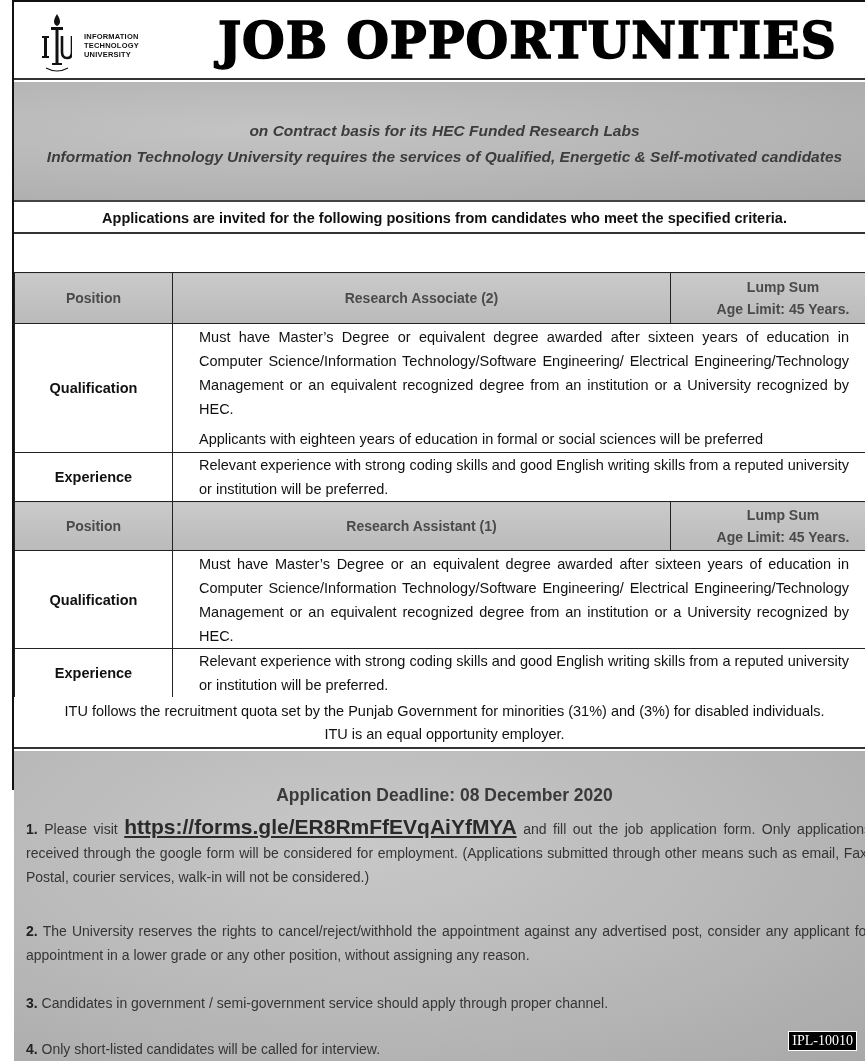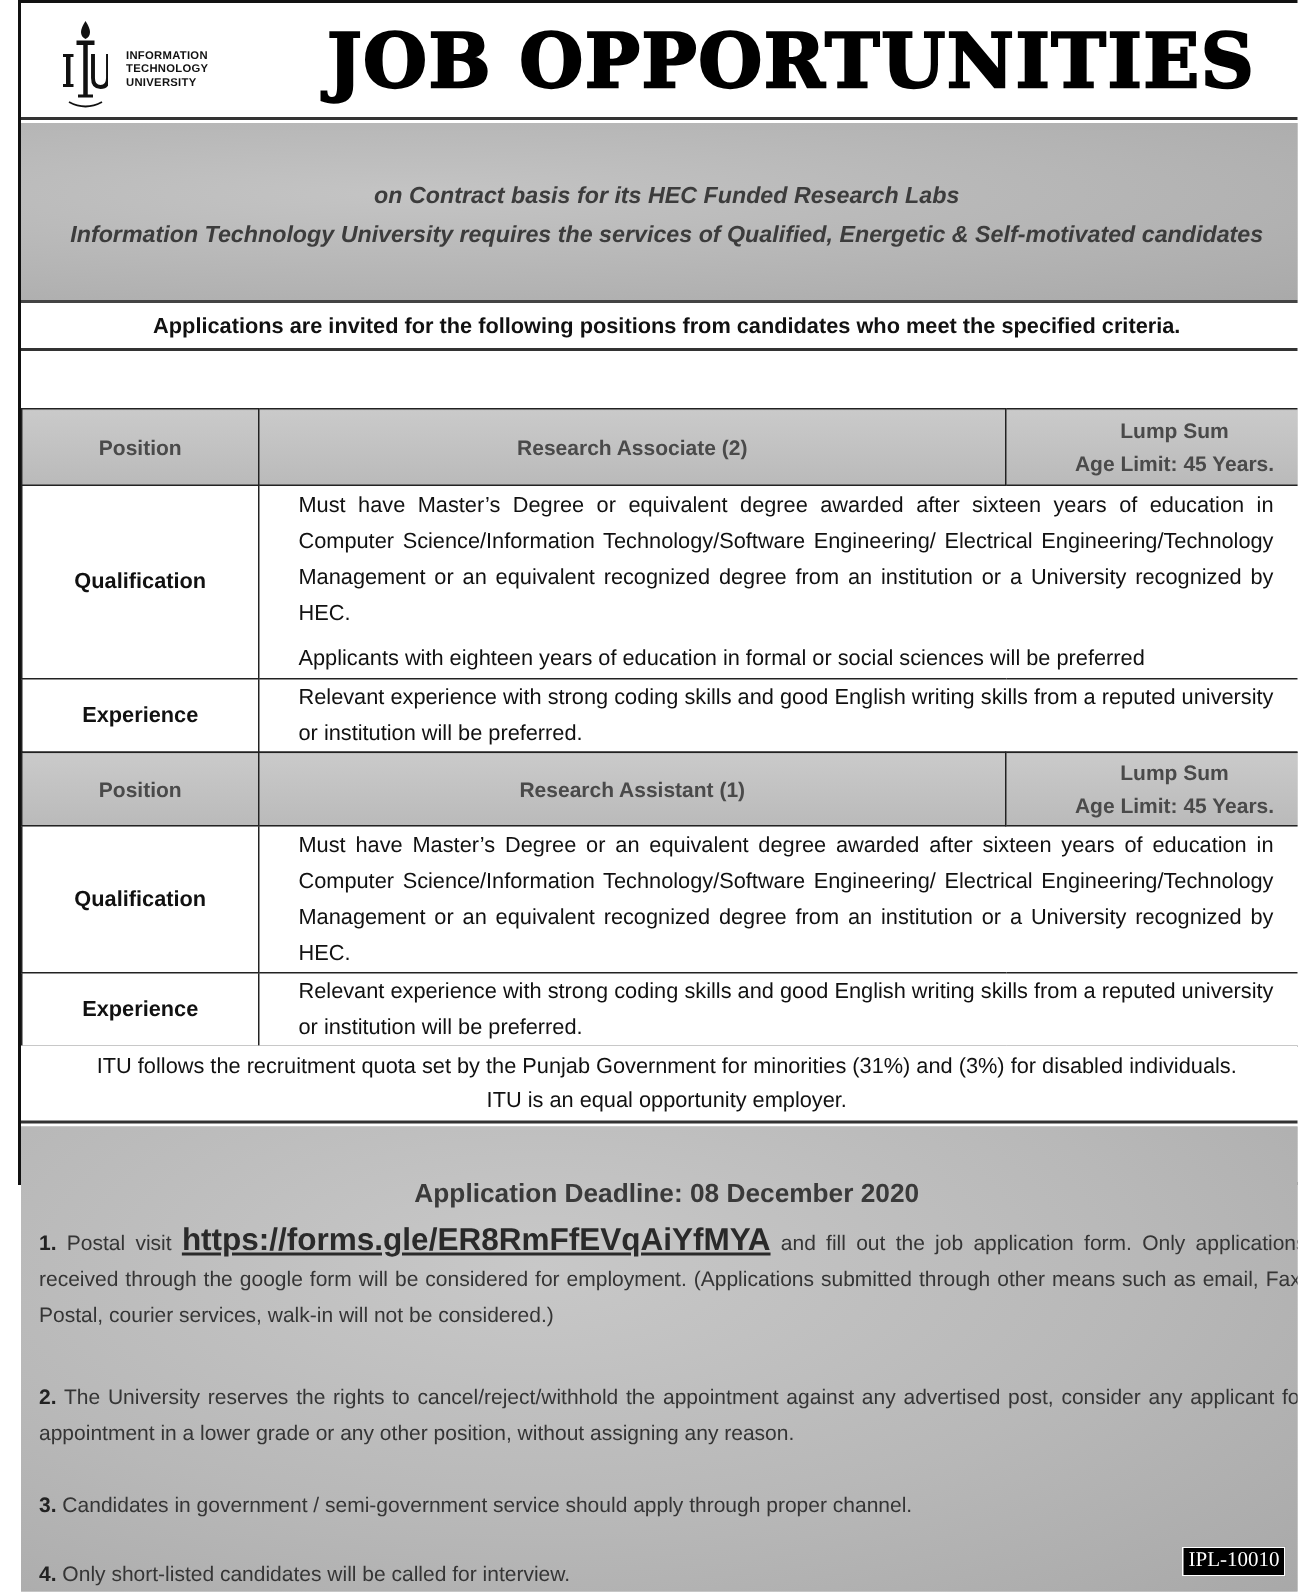--- a/index.html
+++ b/index.html
@@ -141,21 +141,21 @@
   <div class="quota">
     <div>ITU follows the recruitment quota set by the Punjab Government for minorities (31%) and (3%) for disabled individuals.</div>
     <div>ITU is an equal opportunity employer.</div>
   </div>
 
   <div class="footer">
     <div class="deadline">Application Deadline: 08 December 2020</div>
 
     <div class="note n1">
       <b>1.</b>
-      <span>Postal visit</span>
+      <span>Please visit</span>
       <span class="link">https://forms.gle/ER8RmFfEVqAiYfMYA</span>
       <span>and fill out the job application form. Only applications received through the google form will be considered for employment. (Applications submitted through other means such as email, Fax, Postal, courier services, walk-in will not be considered.)</span>
     </div>
     <div class="note n2">
       <b>2.</b>
       <span>The University reserves the rights to cancel/reject/withhold the appointment against any advertised post, consider any applicant for appointment in a lower grade or any other position, without assigning any reason.</span>
     </div>
     <div class="note n3">
       <b>3.</b>
       <span>Candidates in government / semi-government service should apply through proper channel.</span>

